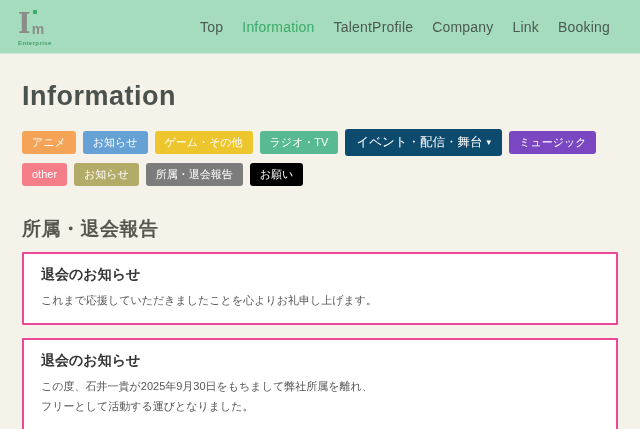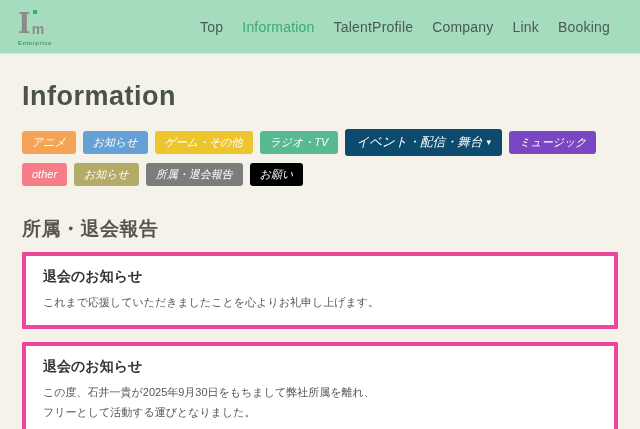--- a/index.html
+++ b/index.html
@@ -50,33 +50,33 @@
   .page-title {
     margin-top: 27px; font-size: 27px; font-weight: bold;
     color: #4b524e; letter-spacing: 0.5px;
   }
 
   .filters { margin-top: 17px; display: flex; flex-wrap: wrap; gap: 7px 7px; align-items: center; }
   .tag {
     border: none; color: #fff; font-size: 11px;
     font-family: "Liberation Sans", "DejaVu Sans", sans-serif;
     padding: 5px 10px; border-radius: 3px; cursor: pointer;
-    line-height: 1.2; display: inline-flex; align-items: center; gap: 4px; font-style: italic;
+    line-height: 1.2; display: inline-flex; align-items: center; gap: 4px;
   }
   .tag.tag-large { font-size: 12.5px; padding: 6px 11px; }
   .tag .caret { font-size: 9px; line-height: 1; }
 
   .section-heading {
     margin-top: 30px; font-size: 19px; font-weight: bold;
     color: #56564f; letter-spacing: 0.5px;
   }
 
   .card {
     margin-top: 10px; background: #ffffff;
-    border: 4px solid #ec4899; border-radius: 1px;
+    border: 2px solid #ec4899; border-radius: 1px;
     padding: 12px 17px 13px 17px;
   }
   .card + .card { margin-top: 13px; }
   .card-title { font-size: 14px; font-weight: bold; color: #333333; }
   .card-body { margin-top: 7px; }
   .card-line {
     display: block; font-size: 11px; color: #555555;
     line-height: 1.75; min-height: 1.3em;
   }
 </style>

